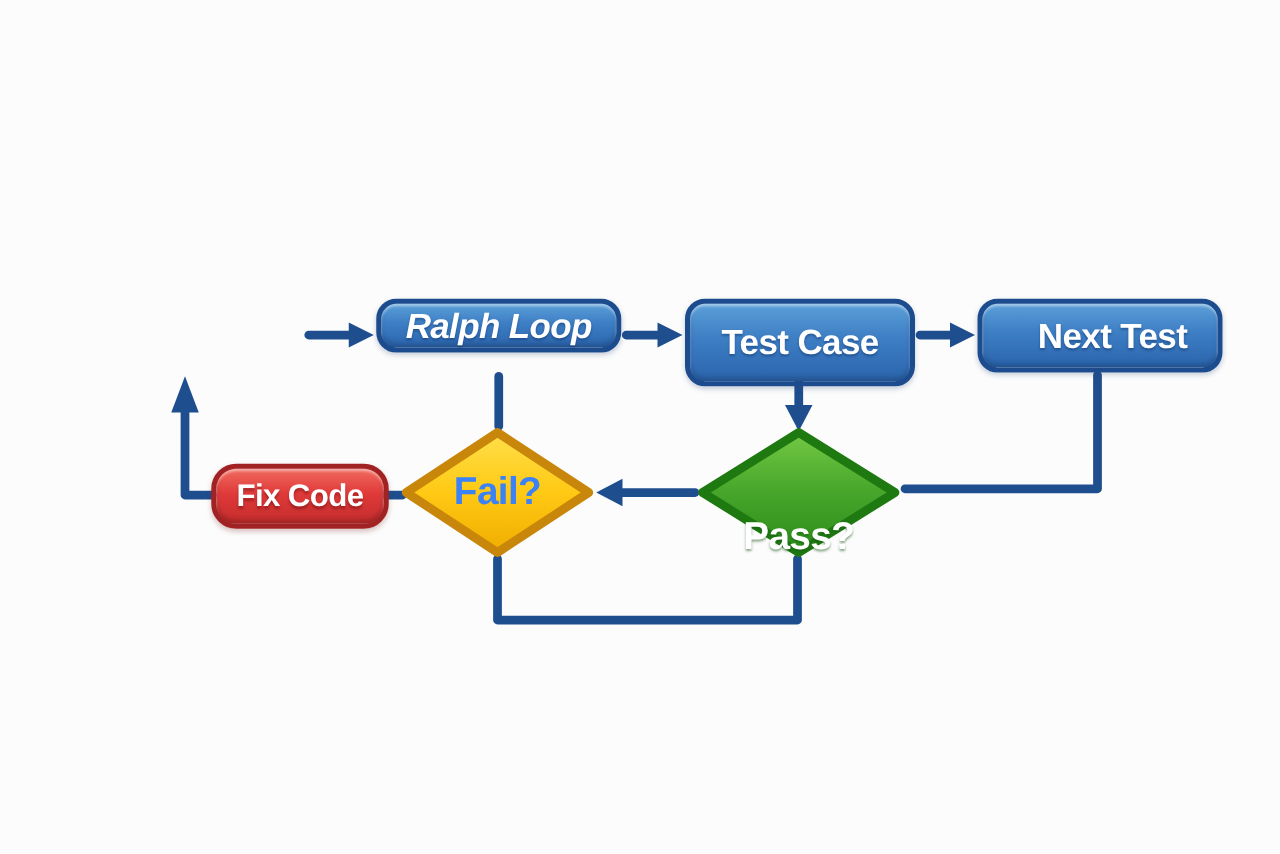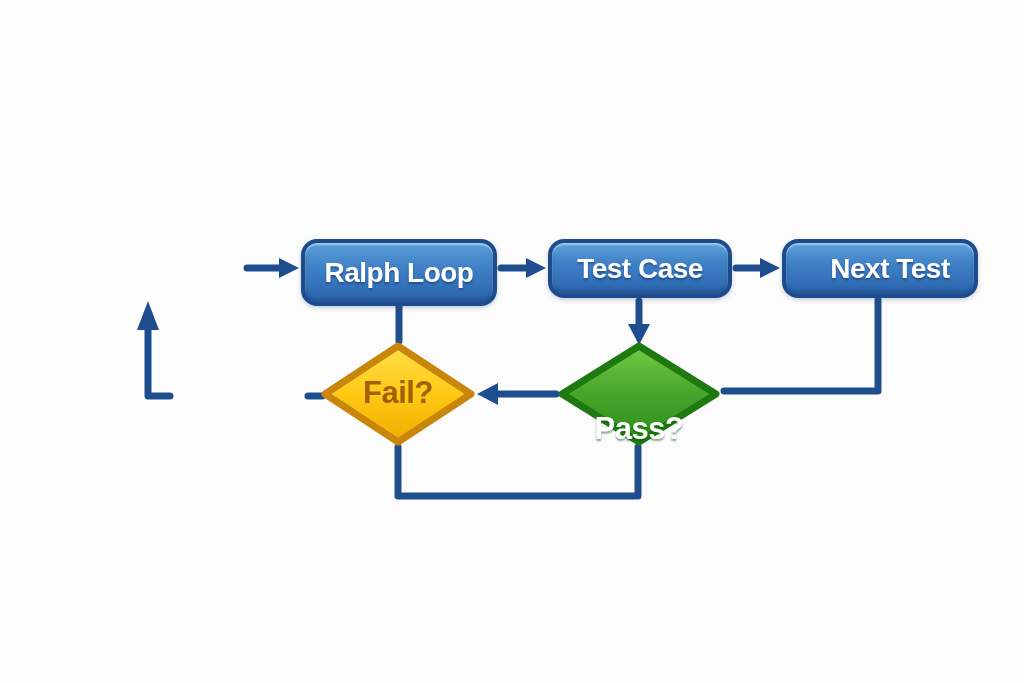--- a/index.html
+++ b/index.html
@@ -48,25 +48,25 @@
     text-shadow: 0 2px 2px rgba(100,10,10,0.45);
   }
   .diamond-label {
     position: absolute;
     width: 140px;
     text-align: center;
     font-weight: bold;
     font-size: 31px;
     letter-spacing: -0.5px;
   }
-  .diamond-label.dark  { color: #a16207; }
+  .diamond-label.dark  { color: #3b82f6; }
   .diamond-label.light { color: #ffffff; text-shadow: 0 2px 2px rgba(20,80,20,0.5); margin-top: 36px; }
   #node-test-plan  { left: 53px;  top: 239px; width: 189px; height: 59px; }
-  #node-ralph-loop { left: 301px; top: 239px; width: 196px; height: 67px; }
-  #node-test-case  { left: 548px; top: 239px; width: 184px; height: 59px; }
+  #node-ralph-loop { left: 301px; top: 239px; width: 196px; height: 43px; font-style: italic; }
+  #node-test-case  { left: 548px; top: 239px; width: 184px; height: 70px; }
   #node-next-test  { left: 782px; top: 239px; width: 196px; height: 59px; padding-left: 20px; }
   #node-fix-code   { left: 169px; top: 371px; width: 142px; height: 52px; }
   #label-fail { left: 328px; top: 375px; }
   #label-pass { left: 569px; top: 375px; }
 </style>
 </head>
 <body>
 
 <div class="canvas">
 
@@ -127,18 +127,21 @@
   </div>
 
   <div class="node process" id="node-test-case">
     <span>Test Case</span>
   </div>
 
   <div class="node process" id="node-next-test">
     <span>Next Test</span>
   </div>
 
+  <div class="node action" id="node-fix-code">
+    <span>Fix Code</span>
+  </div>
 
   <div class="diamond-label dark" id="label-fail">Fail?</div>
 
   <div class="diamond-label light" id="label-pass">Pass?</div>
 
 </div>
 
 </body></html>

